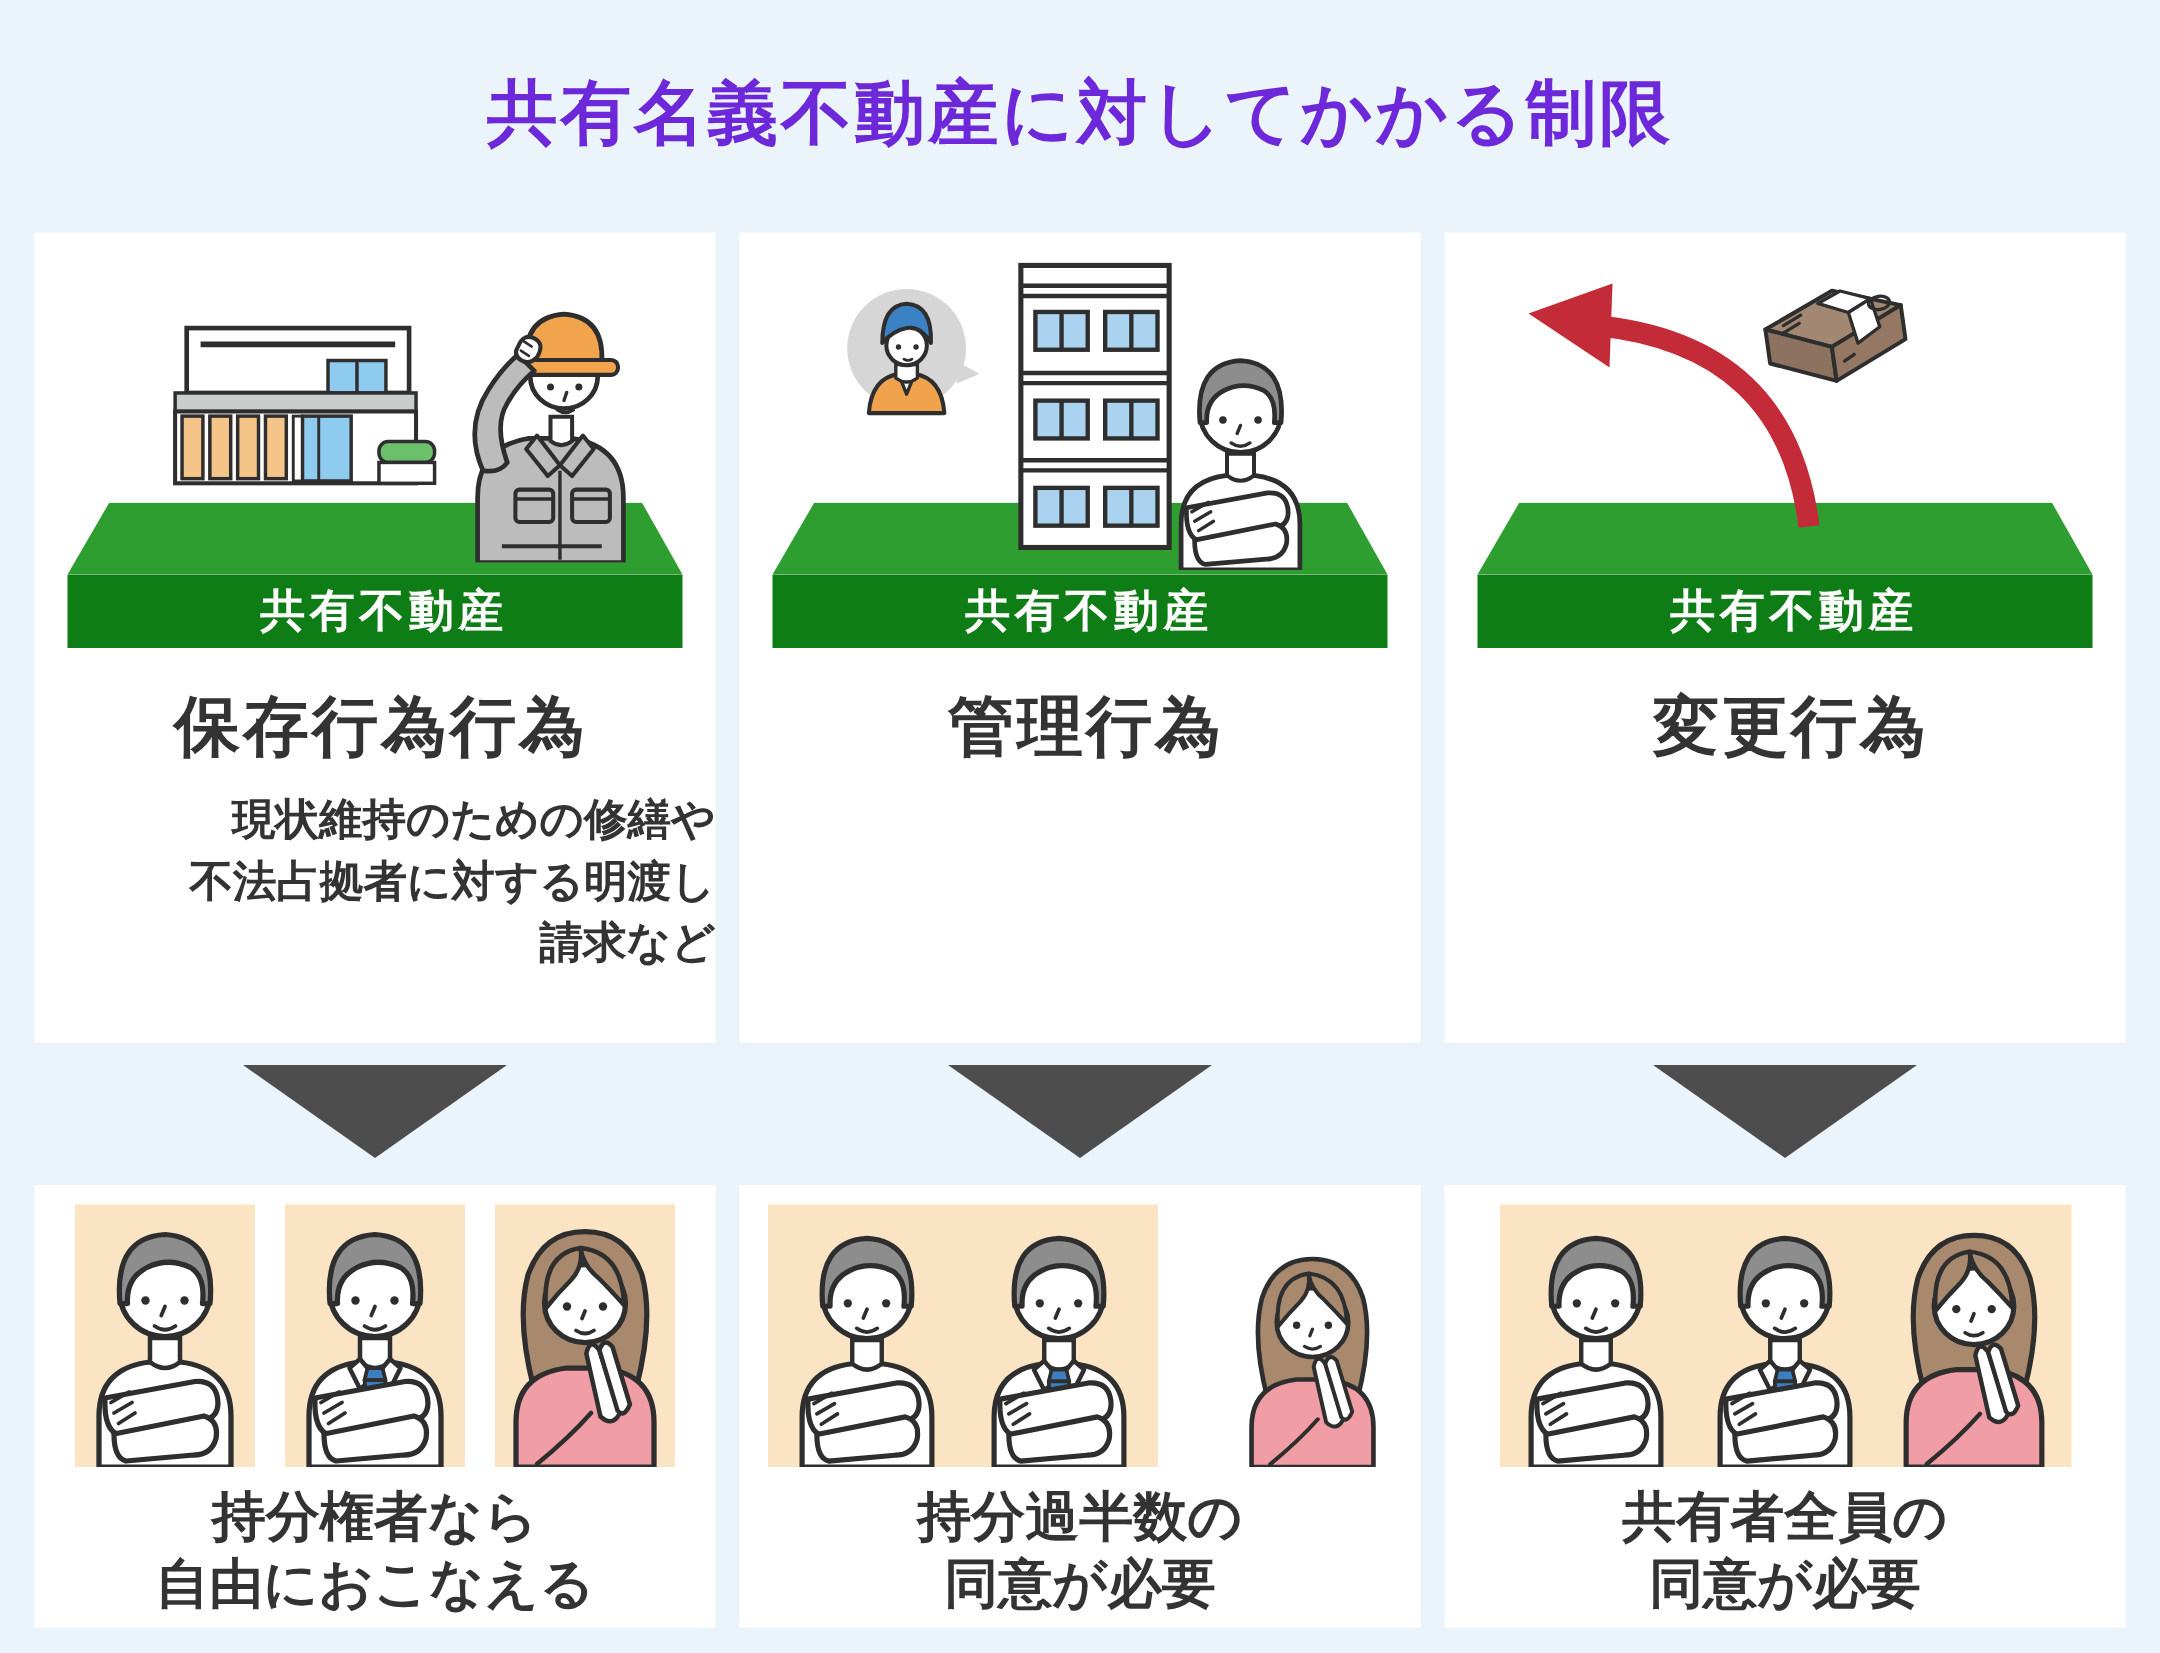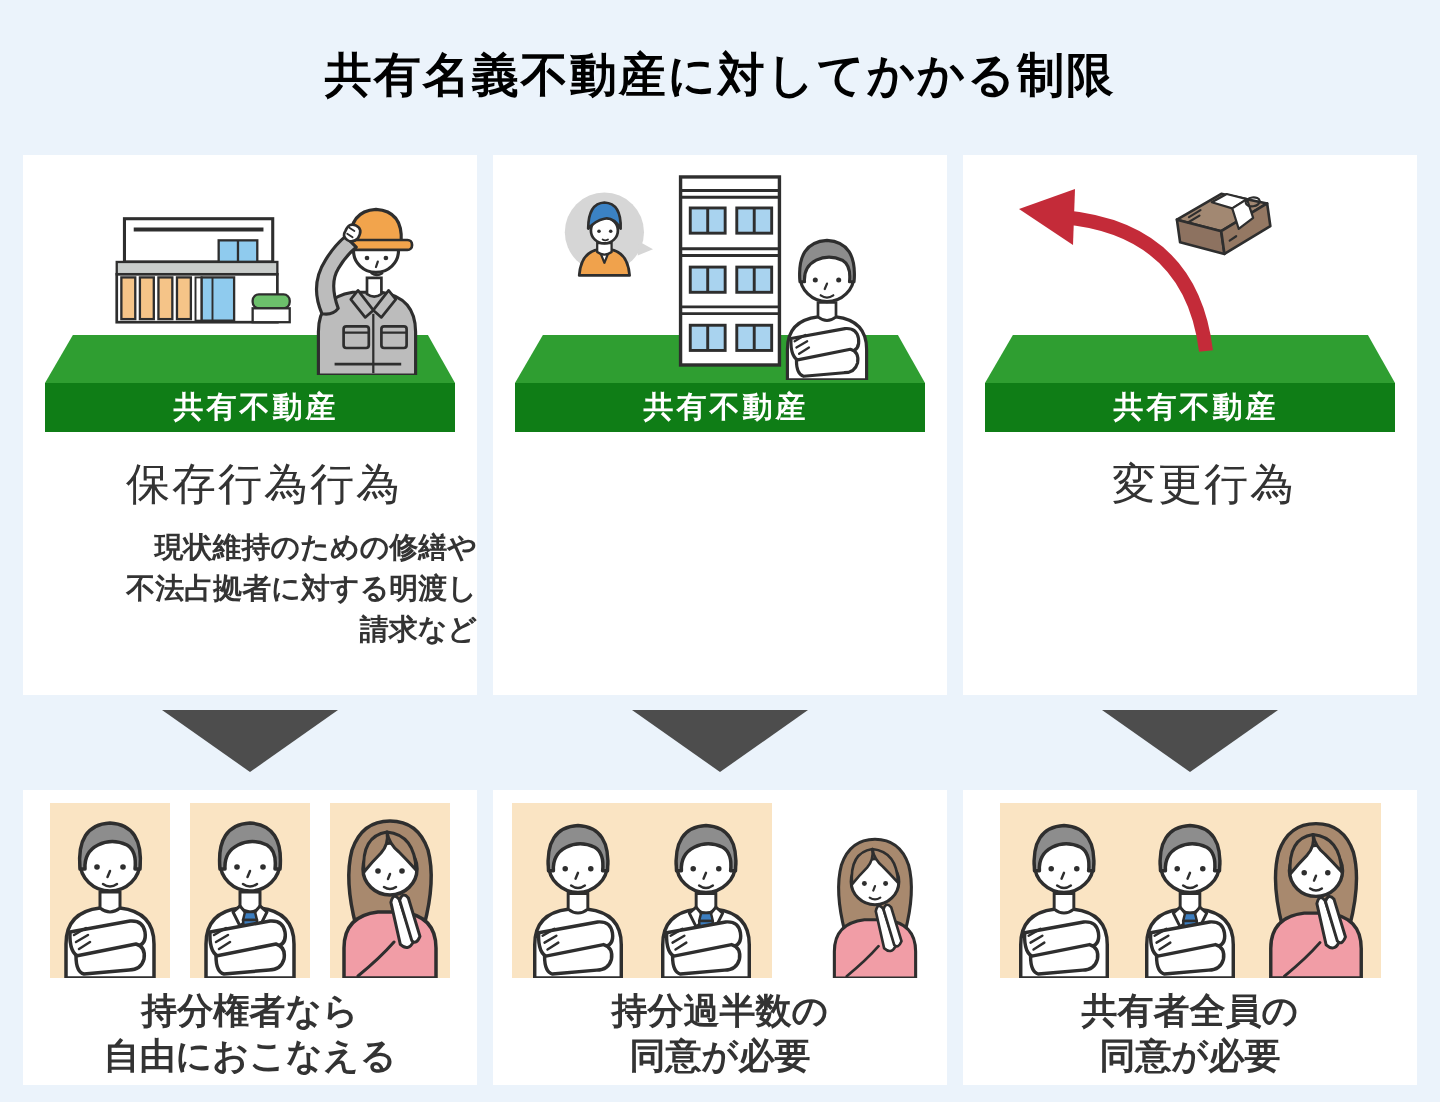--- a/index.html
+++ b/index.html
@@ -1,35 +1,35 @@
 <!DOCTYPE html>
 <html><head>
 <meta charset="utf-8">
 <style>
   * { margin:0; padding:0; box-sizing:border-box; }
   body { font-family:"Liberation Sans","DejaVu Sans",sans-serif; }
   .page { position:relative; width:1440px; height:1102px; background:#ebf3fb; overflow:hidden; }
   .title { position:absolute; top:44px; left:0; width:1440px; text-align:center;
-           font-size:47px; font-weight:800; color:#000000; letter-spacing:2px; }
+           font-size:47px; font-weight:800; color:#6d28d9; letter-spacing:2px; }
   .row { position:absolute; left:23px; width:1394px; display:flex; gap:16px; }
   .row-top { top:155px; }
   .row-arrows { top:710px; }
   .row-bottom { top:790px; }
   .card { background:#ffffff; width:454px; position:relative; }
   .card-top { height:540px; }
   .card-bottom { height:295px; }
   
   .platform-top { position:absolute; top:180px; left:22px; width:410px; height:48px;
                   background:#2f9e31; clip-path:polygon(6.8% 0, 93.4% 0, 100% 100%, 0 100%); }
   .platform-front { position:absolute; top:228px; left:22px; width:410px; height:49px;
                     background:#0f7d16; display:flex; align-items:center; justify-content:center;padding-left:12px; }
   .platform-label { color:#ffffff; font-size:30px; font-weight:bold; letter-spacing:3px; }
   .illus { position:absolute; top:0; left:0; }
-  .col-heading { position:absolute; top:300px; left:14px; width:100%; text-align:center;
-                 font-size:44px; font-weight:400; color:#333333; letter-spacing:2px; }
+  .col-heading { position:absolute; top:300px; left:4px; width:100%; text-align:center;
+                 font-size:44px; font-weight:700; color:#333333; letter-spacing:2px; }
   .col-body { position:absolute; top:372px; left:0; width:100%; text-align:right;
               font-size:29px; font-weight:600; color:#333333; line-height:41px; white-space:pre-line; }
   
   .arrow-cell { width:454px; height:62px; display:flex; justify-content:center; }
   .tri-down { width:176px; height:62px; background:#4d4d4d; clip-path:polygon(0 0,100% 0,50% 100%); }
   
   .people-row { position:absolute; top:10px; left:0; width:100%; height:178px;
                 display:flex; justify-content:center; align-items:flex-end; gap:20px; }
   .person-box { background:#fae4c3; height:175px; display:flex; align-items:flex-end; justify-content:center; }
   .pb-single { width:120px; }
@@ -208,20 +208,21 @@
     <div class="card card-top">
       <div class="platform-top"></div>
       <div class="platform-front">
         <span class="platform-label">共有不動産</span>
       </div>
       <svg class="illus" width="454" height="280" viewBox="0 0 454 280">
         <use href="#sym-building" x="174" y="18" width="126" height="194"></use>
         <use href="#sym-bubble" x="70" y="34" width="90" height="90"></use>
         <use href="#sym-person-a" x="280" y="70" width="108" height="155"></use>
       </svg>
+      <div class="col-heading">管理行為</div>
     </div>
 
     <div class="card card-top">
       <div class="platform-top"></div>
       <div class="platform-front">
         <span class="platform-label">共有不動産</span>
       </div>
       <svg class="illus" width="454" height="280" viewBox="0 0 454 280">
         <path d="M243,196 Q228,74 100,62" stroke="#c42b39" stroke-width="14" fill="none"></path>
         <polygon points="56,54 112,34 110,90" fill="#c42b39"></polygon>

